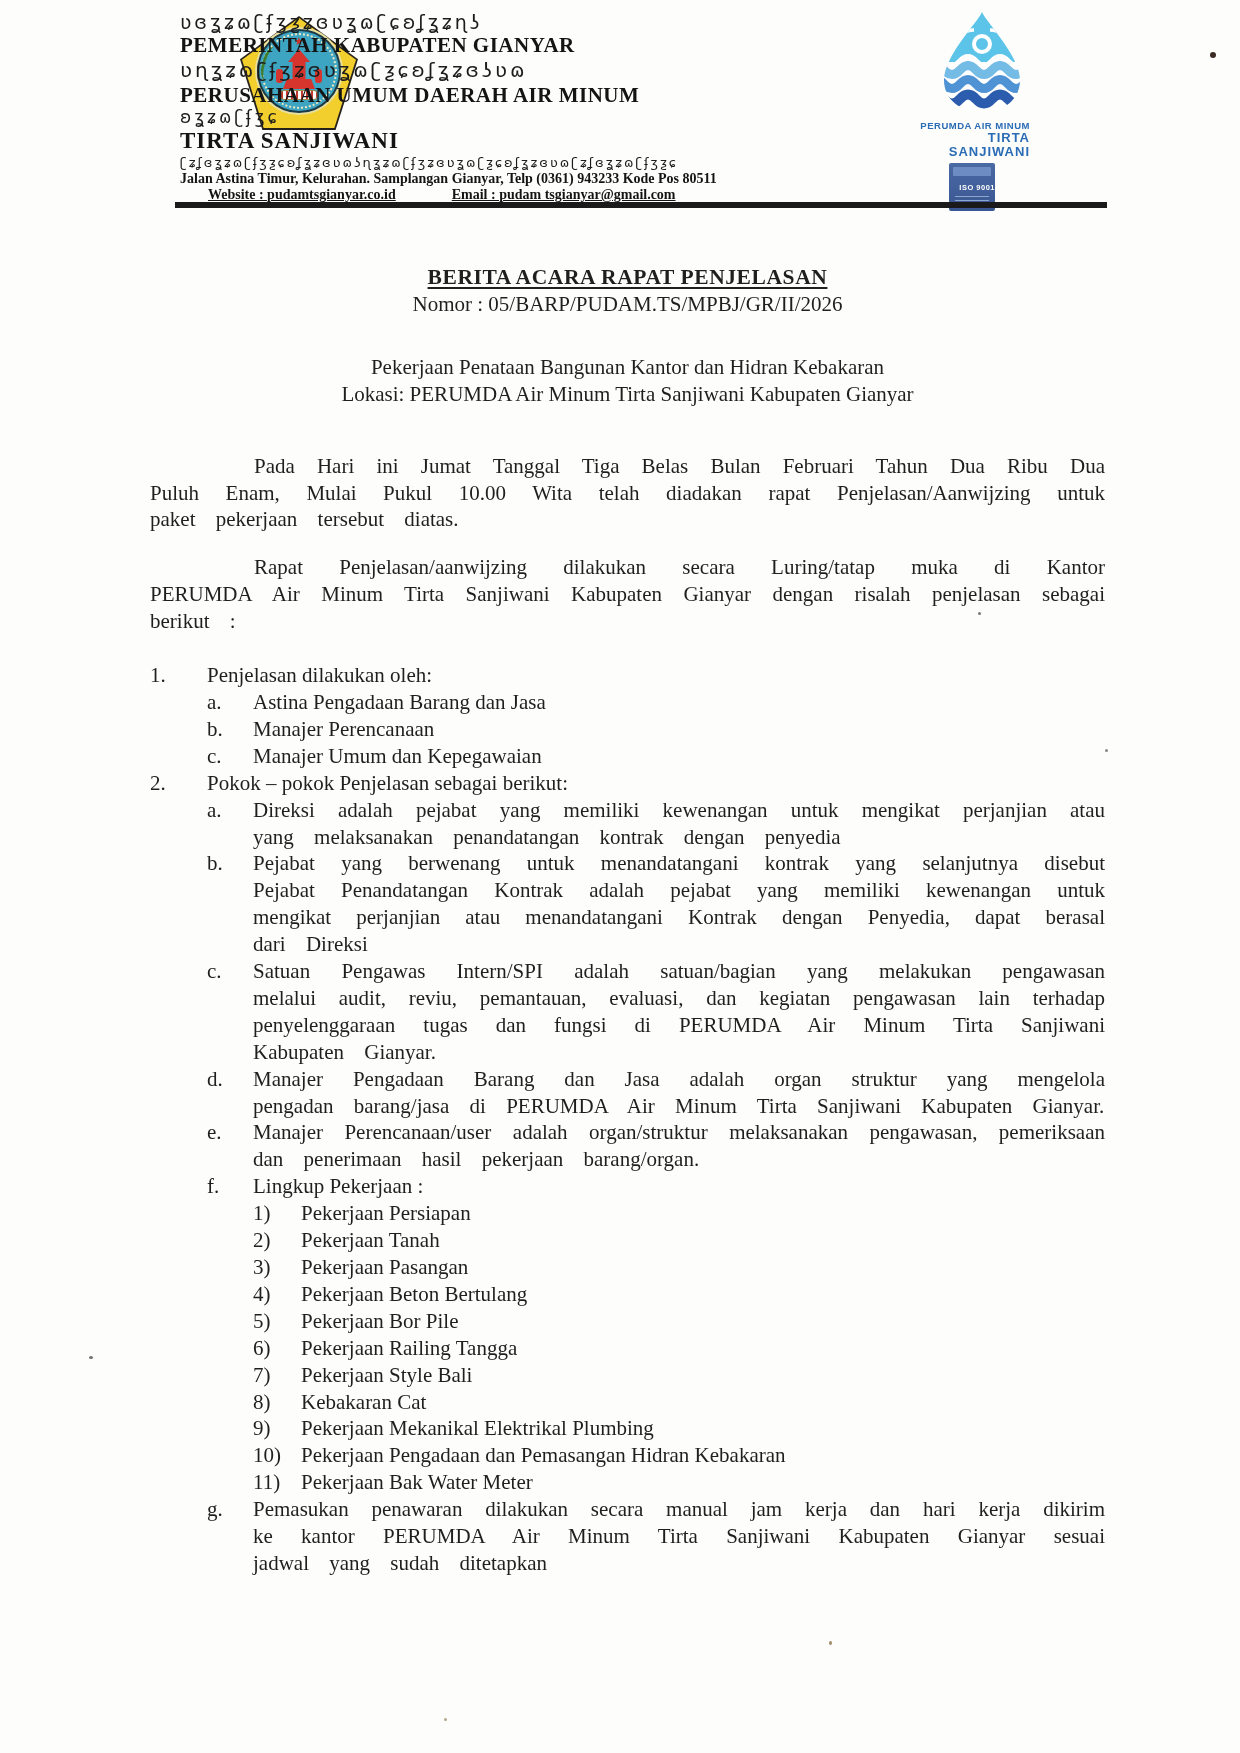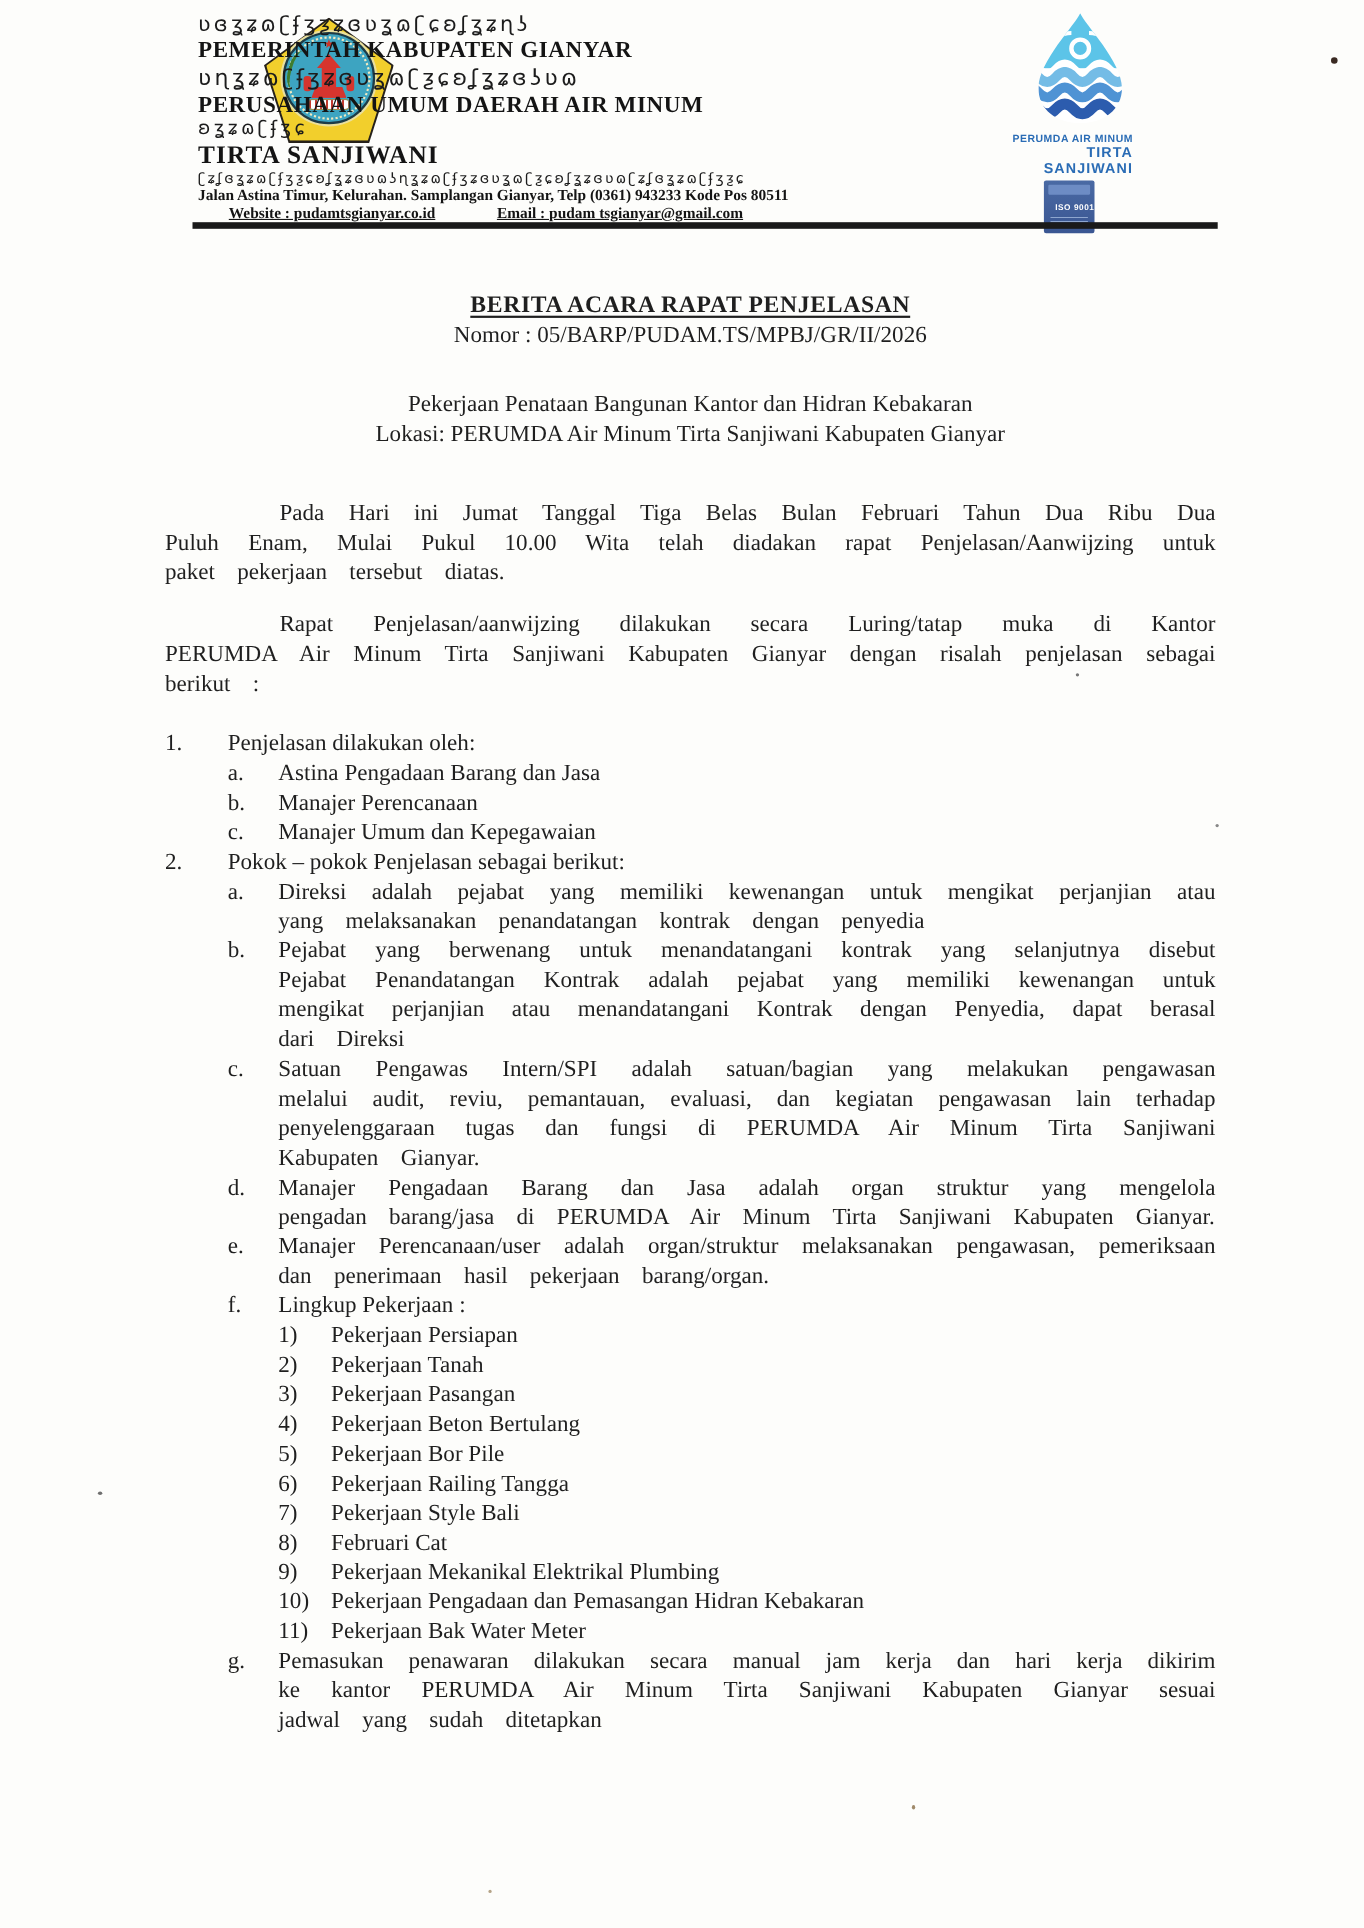--- a/index.html
+++ b/index.html
@@ -265,21 +265,21 @@
                 </div>
                 <div class="li-row level3">
                   <div class="li-marker">7)</div>
                   <div class="li-content">
                     <div class="li-text">Pekerjaan Style Bali</div>
                   </div>
                 </div>
                 <div class="li-row level3">
                   <div class="li-marker">8)</div>
                   <div class="li-content">
-                    <div class="li-text">Februari Cat</div>
+                    <div class="li-text">Kebakaran Cat</div>
                   </div>
                 </div>
                 <div class="li-row level3">
                   <div class="li-marker">9)</div>
                   <div class="li-content">
                     <div class="li-text">Pekerjaan Mekanikal Elektrikal Plumbing</div>
                   </div>
                 </div>
                 <div class="li-row level3">
                   <div class="li-marker">10)</div>

